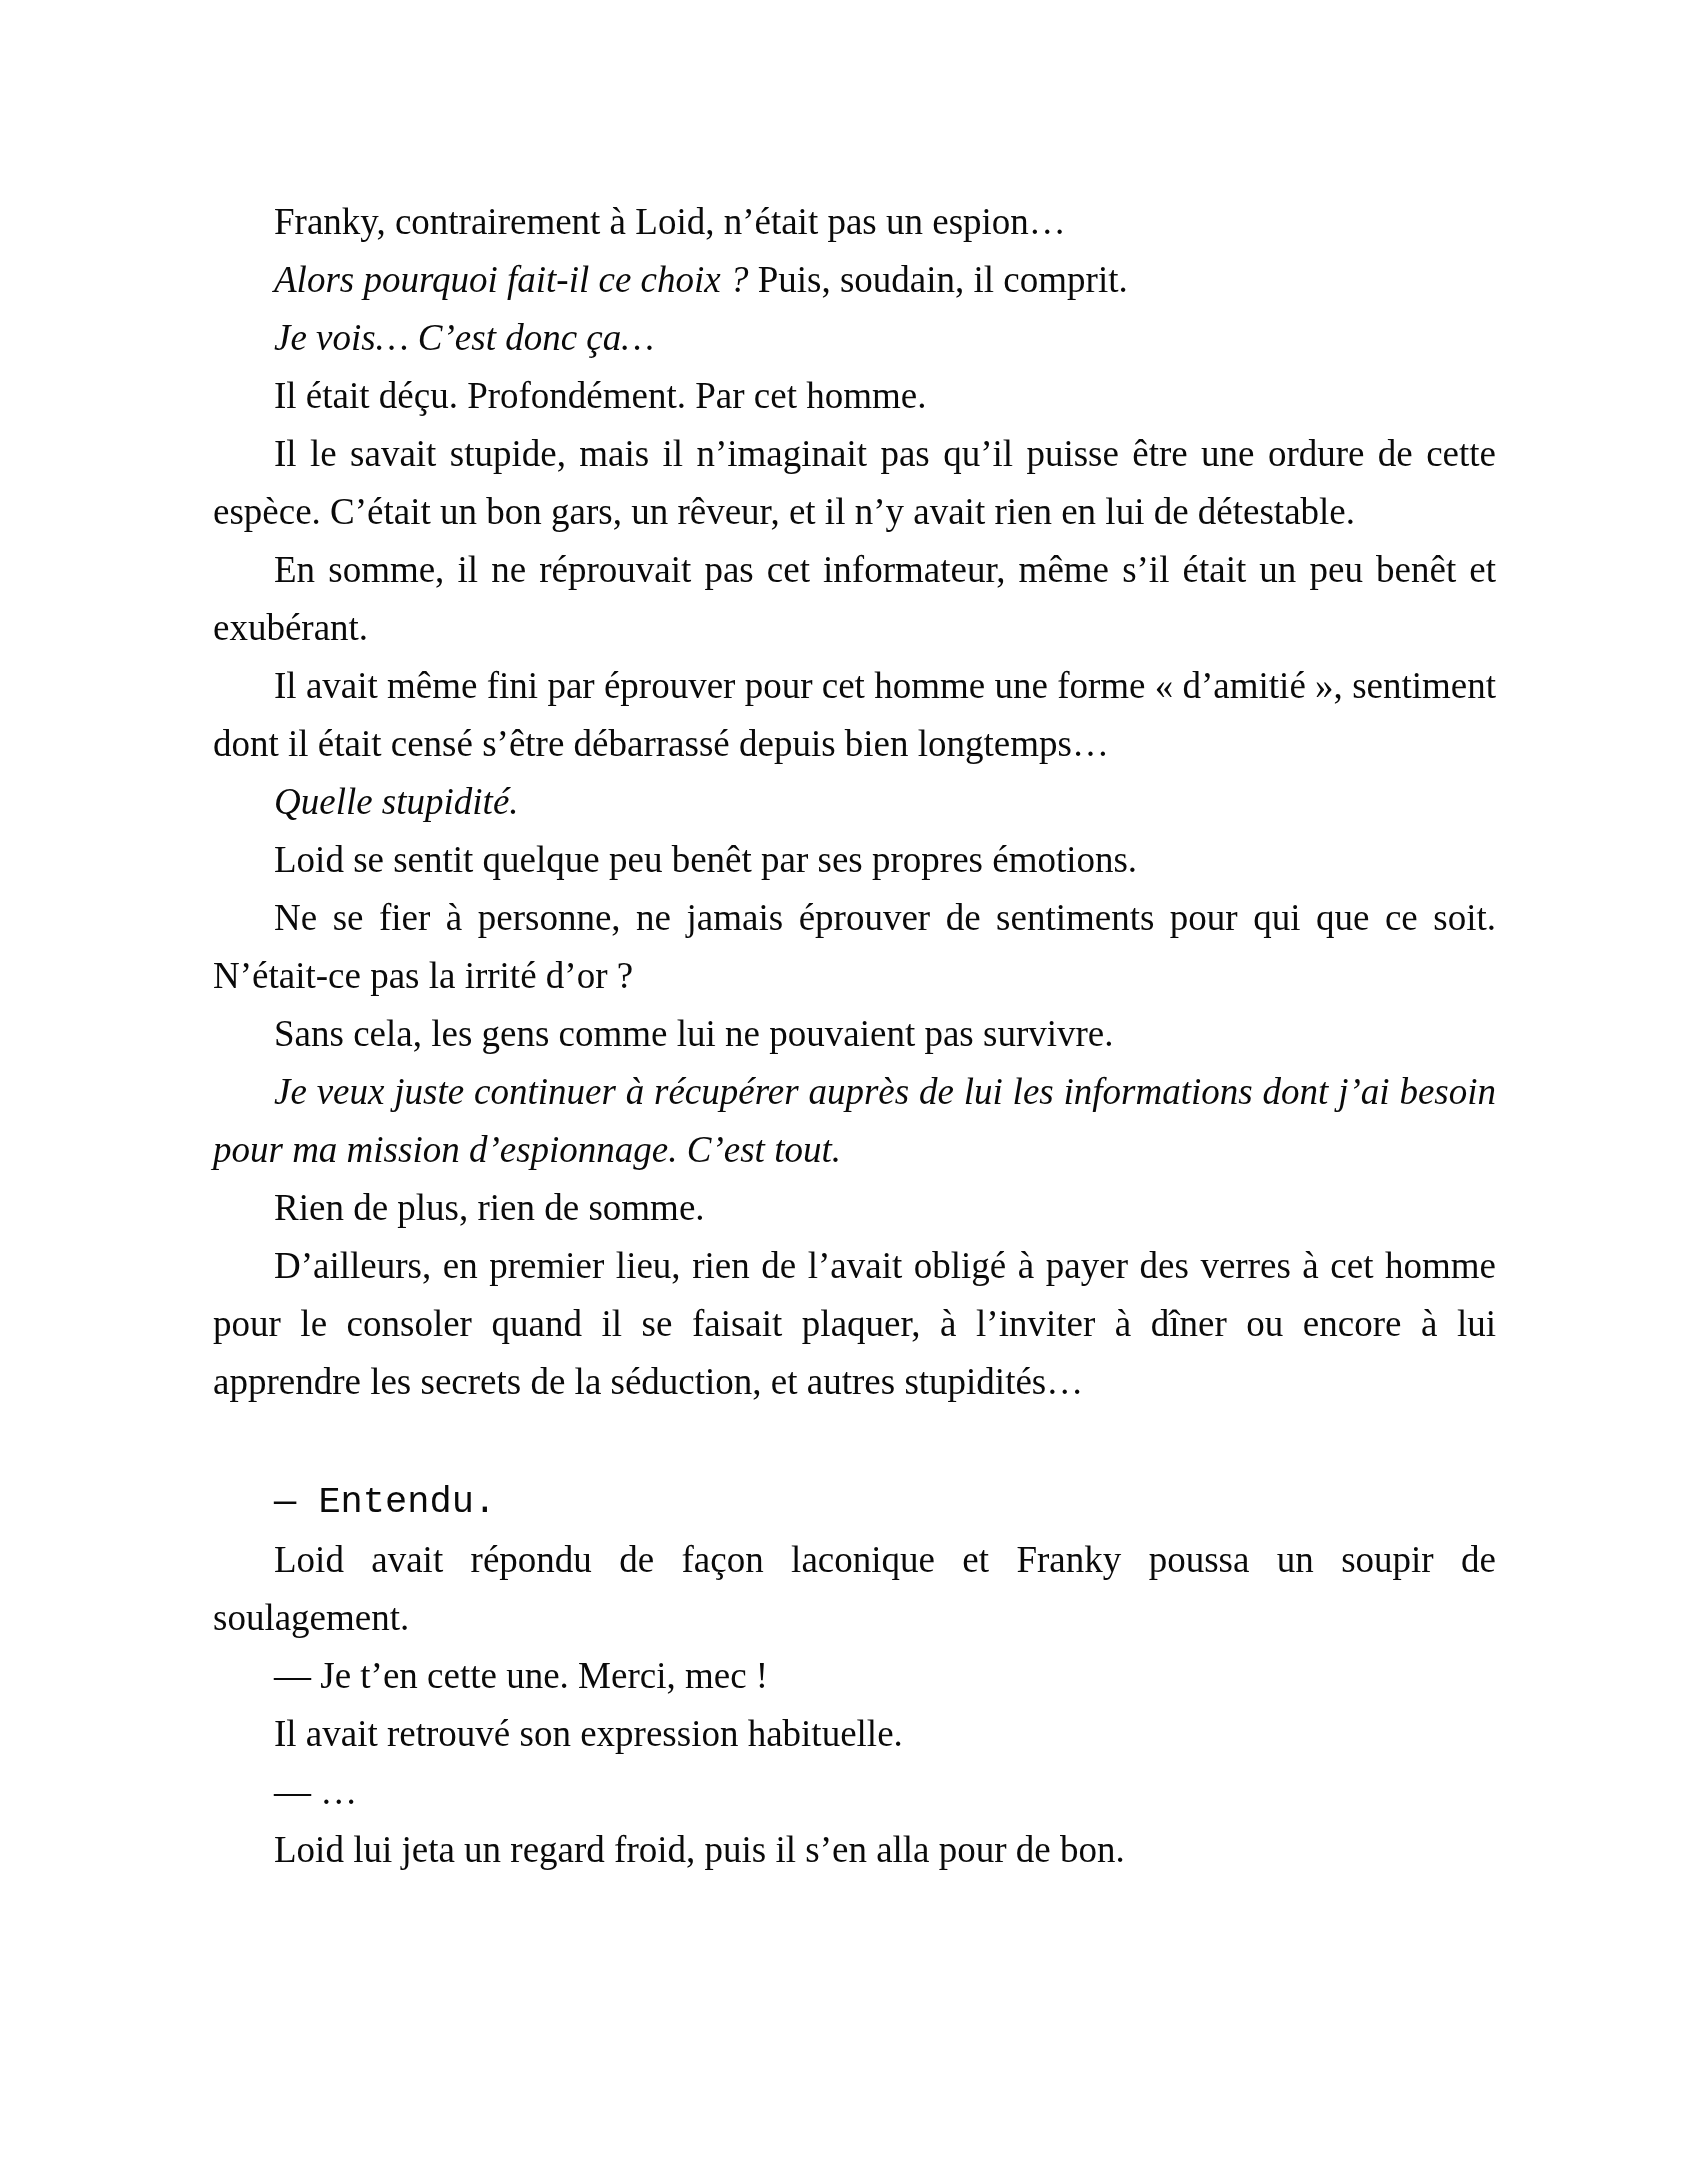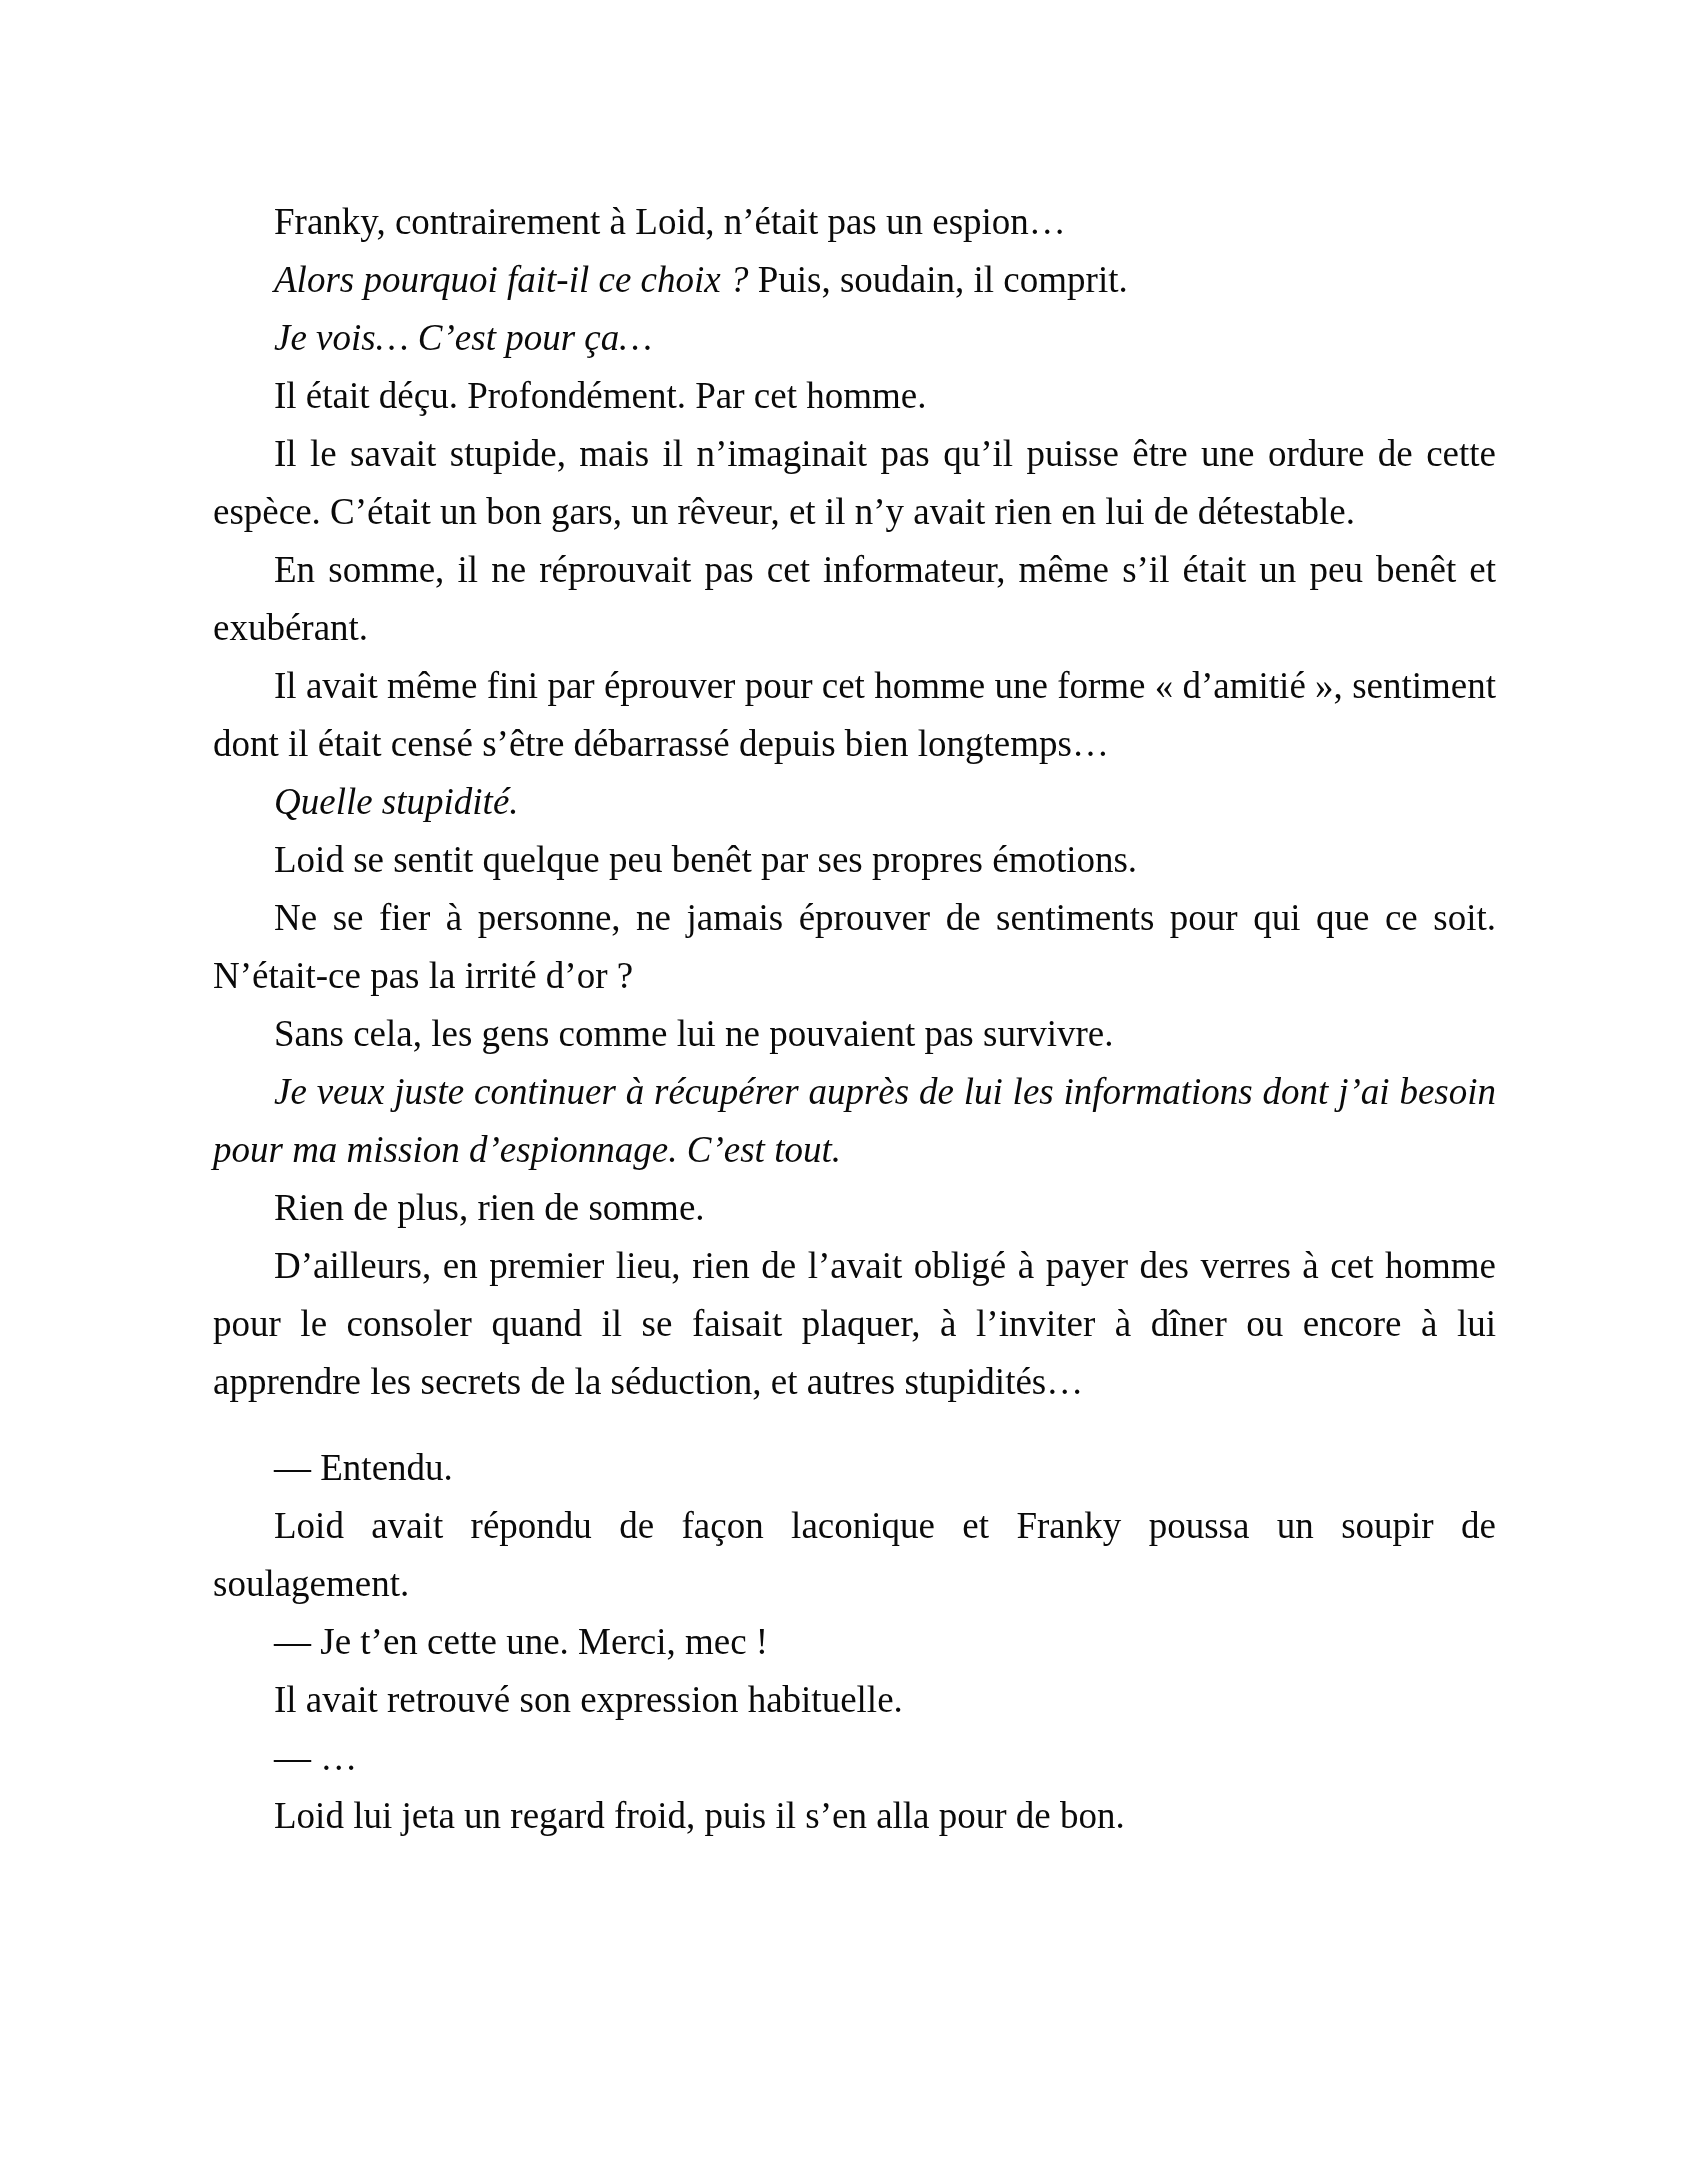--- a/index.html
+++ b/index.html
@@ -25,21 +25,22 @@
     color: #0a0a0a;
     text-align: justify;
     text-justify: inter-word;
   }
   .text-block p {
     margin: 0;
     padding: 0;
     text-indent: 61px;
   }
   .text-block p.gap-before {
-    margin-top: 28px;
+    margin-top: 62px;
+    font-family: Liberation Mono, monospace;
   }
   .seg-italic { font-style: italic; }
   .seg-normal { font-style: normal; }
 
   
   .logo {
     position: absolute;
     left: 1273px;
     top: 2091px;
     width: 396px;
@@ -115,21 +116,21 @@
   .word-scans { color: #ef8740; margin-left: 16px; }
 </style>
 </head>
 <body>
 
 <div class="page">
 
   <div class="text-block" id="paragraphs">
       <p><span class="seg-normal">Franky, contrairement à Loid, n’était pas un espion…</span></p>
       <p><span class="seg-italic">Alors pourquoi fait-il ce choix ? </span><span class="seg-normal">Puis, soudain, il comprit.</span></p>
-      <p><span class="seg-italic">Je vois… C’est pour ça…</span></p>
+      <p><span class="seg-italic">Je vois… C’est donc ça…</span></p>
       <p><span class="seg-normal">Il était déçu. Profondément. Par cet homme.</span></p>
       <p><span class="seg-normal">Il le savait stupide, mais il n’imaginait pas qu’il puisse être une ordure de cette espèce. C’était un bon gars, un rêveur, et il n’y avait rien en lui de détestable.</span></p>
       <p><span class="seg-normal">En somme, il ne réprouvait pas cet informateur, même s’il était un peu benêt et exubérant.</span></p>
       <p><span class="seg-normal">Il avait même fini par éprouver pour cet homme une forme « d’amitié », sentiment dont il était censé s’être débarrassé depuis bien longtemps…</span></p>
       <p><span class="seg-italic">Quelle stupidité.</span></p>
       <p><span class="seg-normal">Loid se sentit quelque peu benêt par ses propres émotions.</span></p>
       <p><span class="seg-normal">Ne se fier à personne, ne jamais éprouver de sentiments pour qui que ce soit. N’était-ce pas la irrité d’or ?</span></p>
       <p><span class="seg-normal">Sans cela, les gens comme lui ne pouvaient pas survivre.</span></p>
       <p><span class="seg-italic">Je veux juste continuer à récupérer auprès de lui les informations dont j’ai besoin pour ma mission d’espionnage. C’est tout.</span></p>
       <p><span class="seg-normal">Rien de plus, rien de somme.</span></p>

